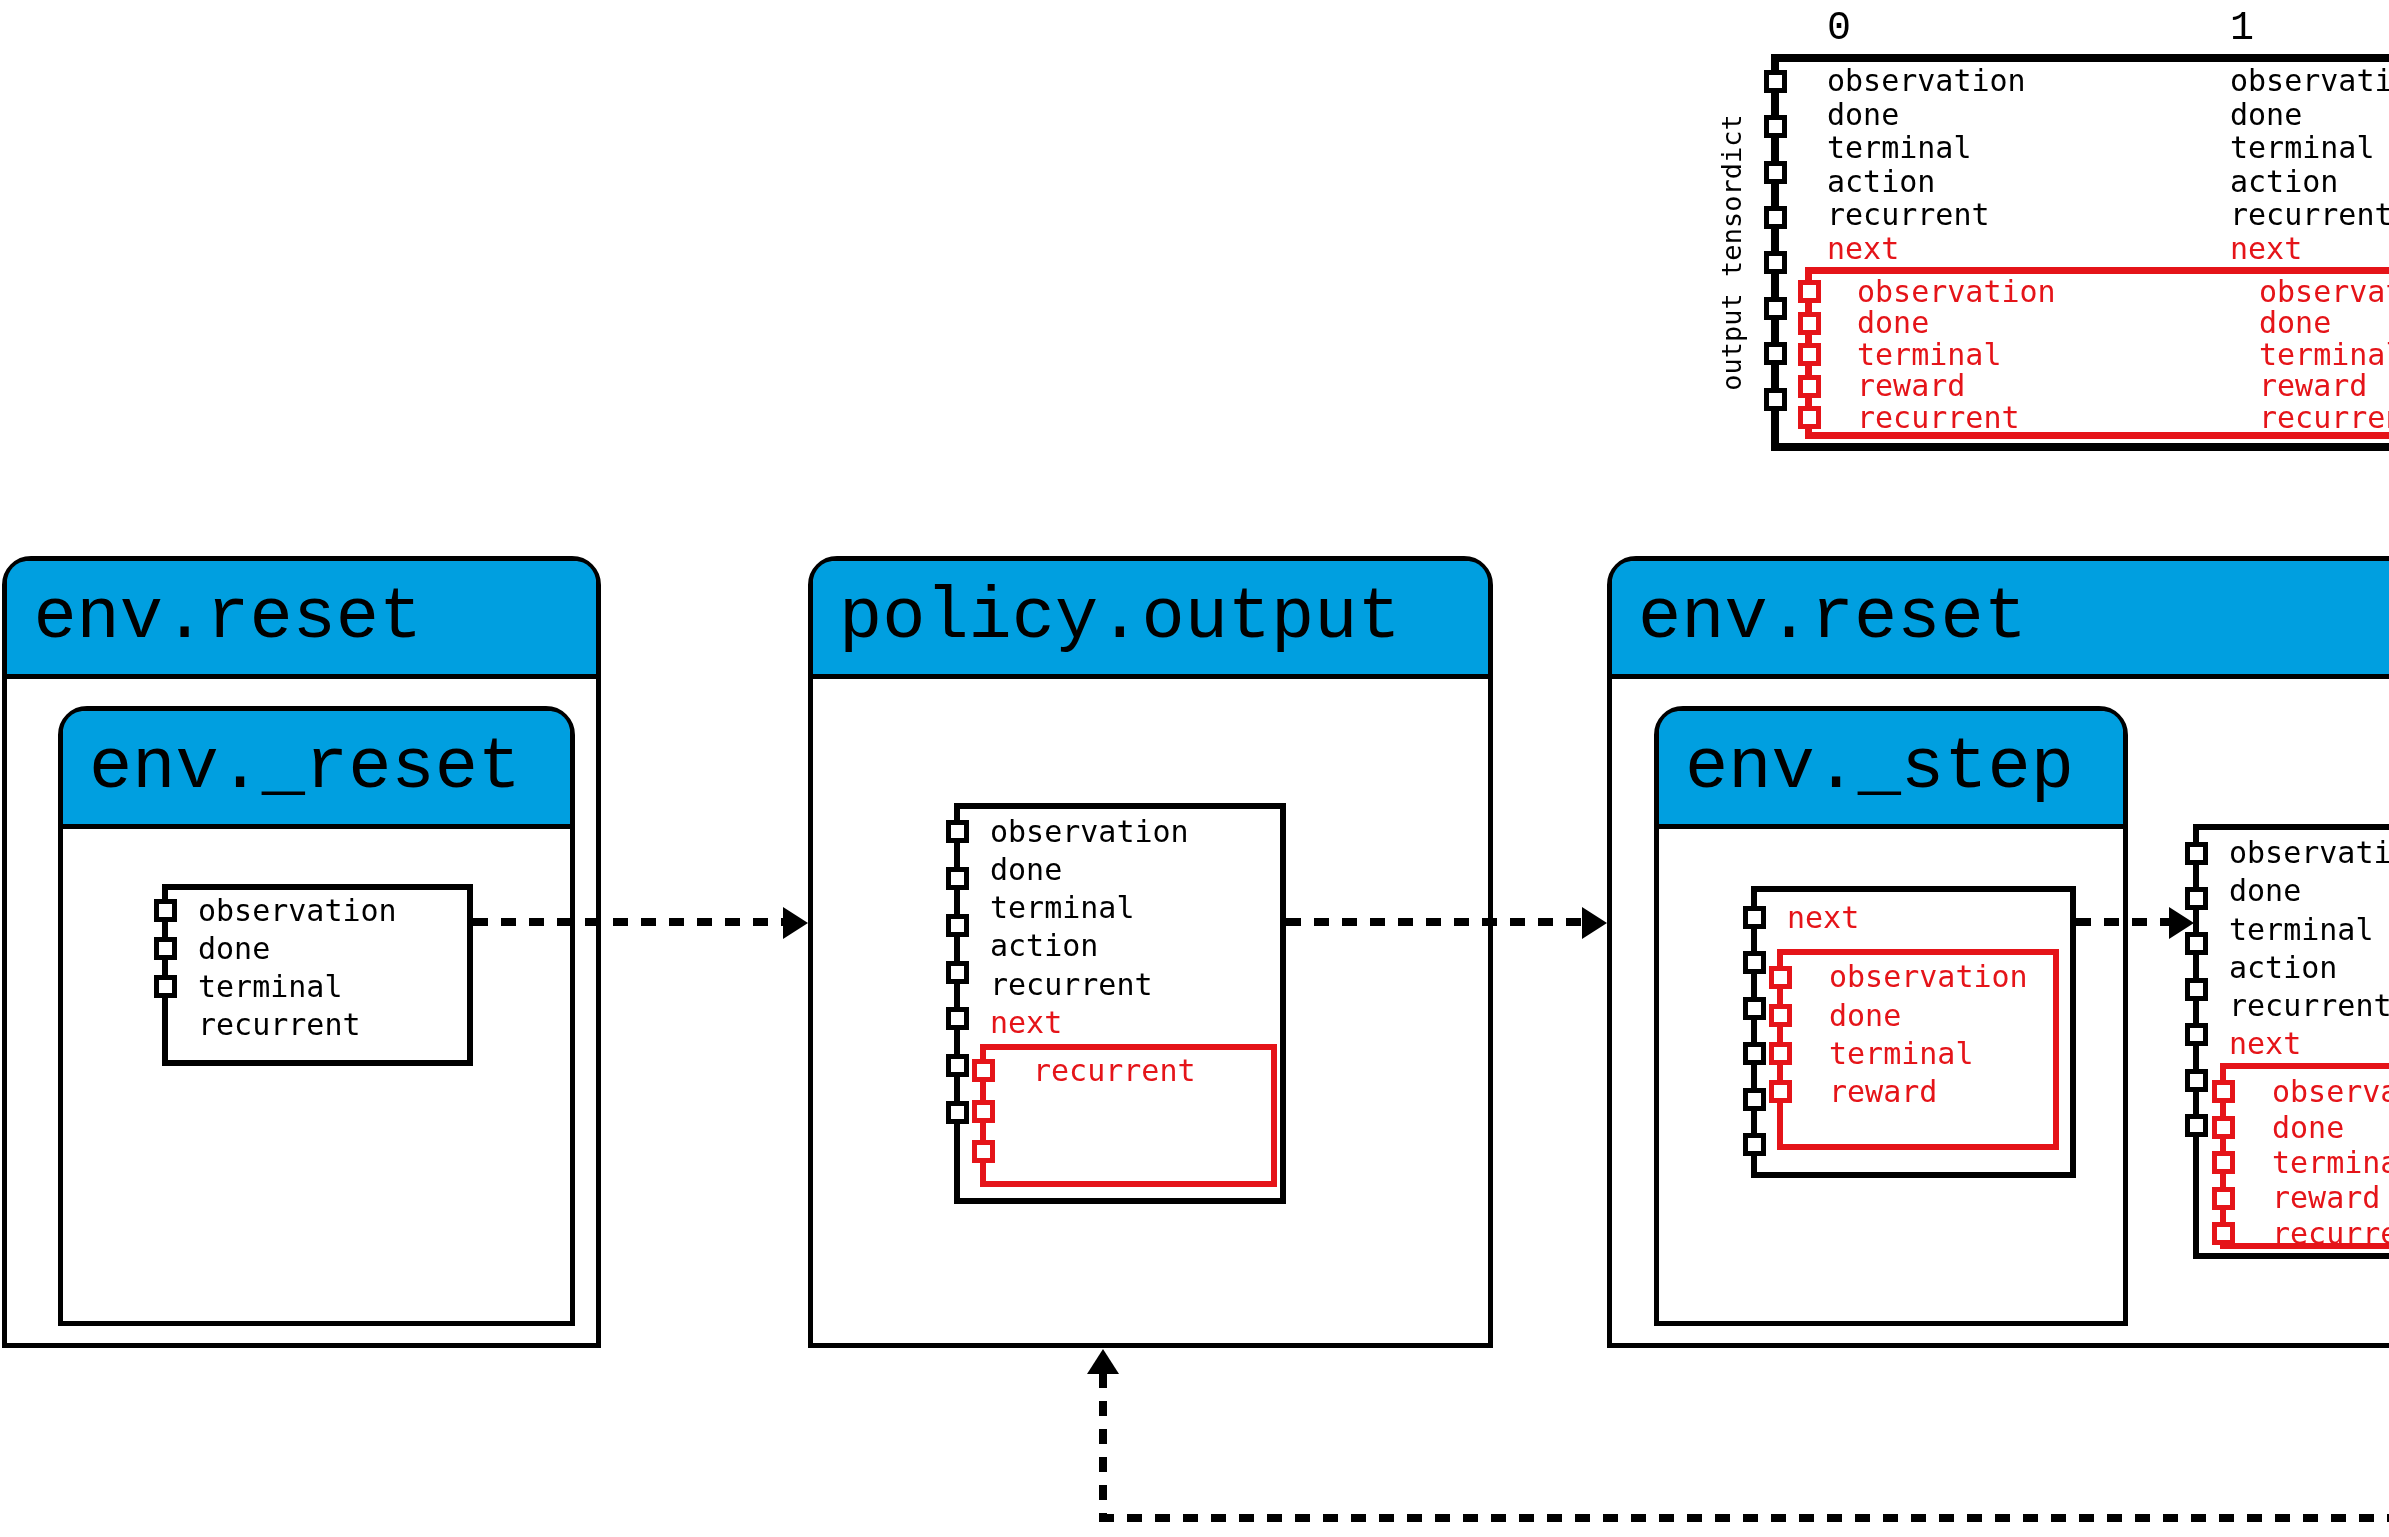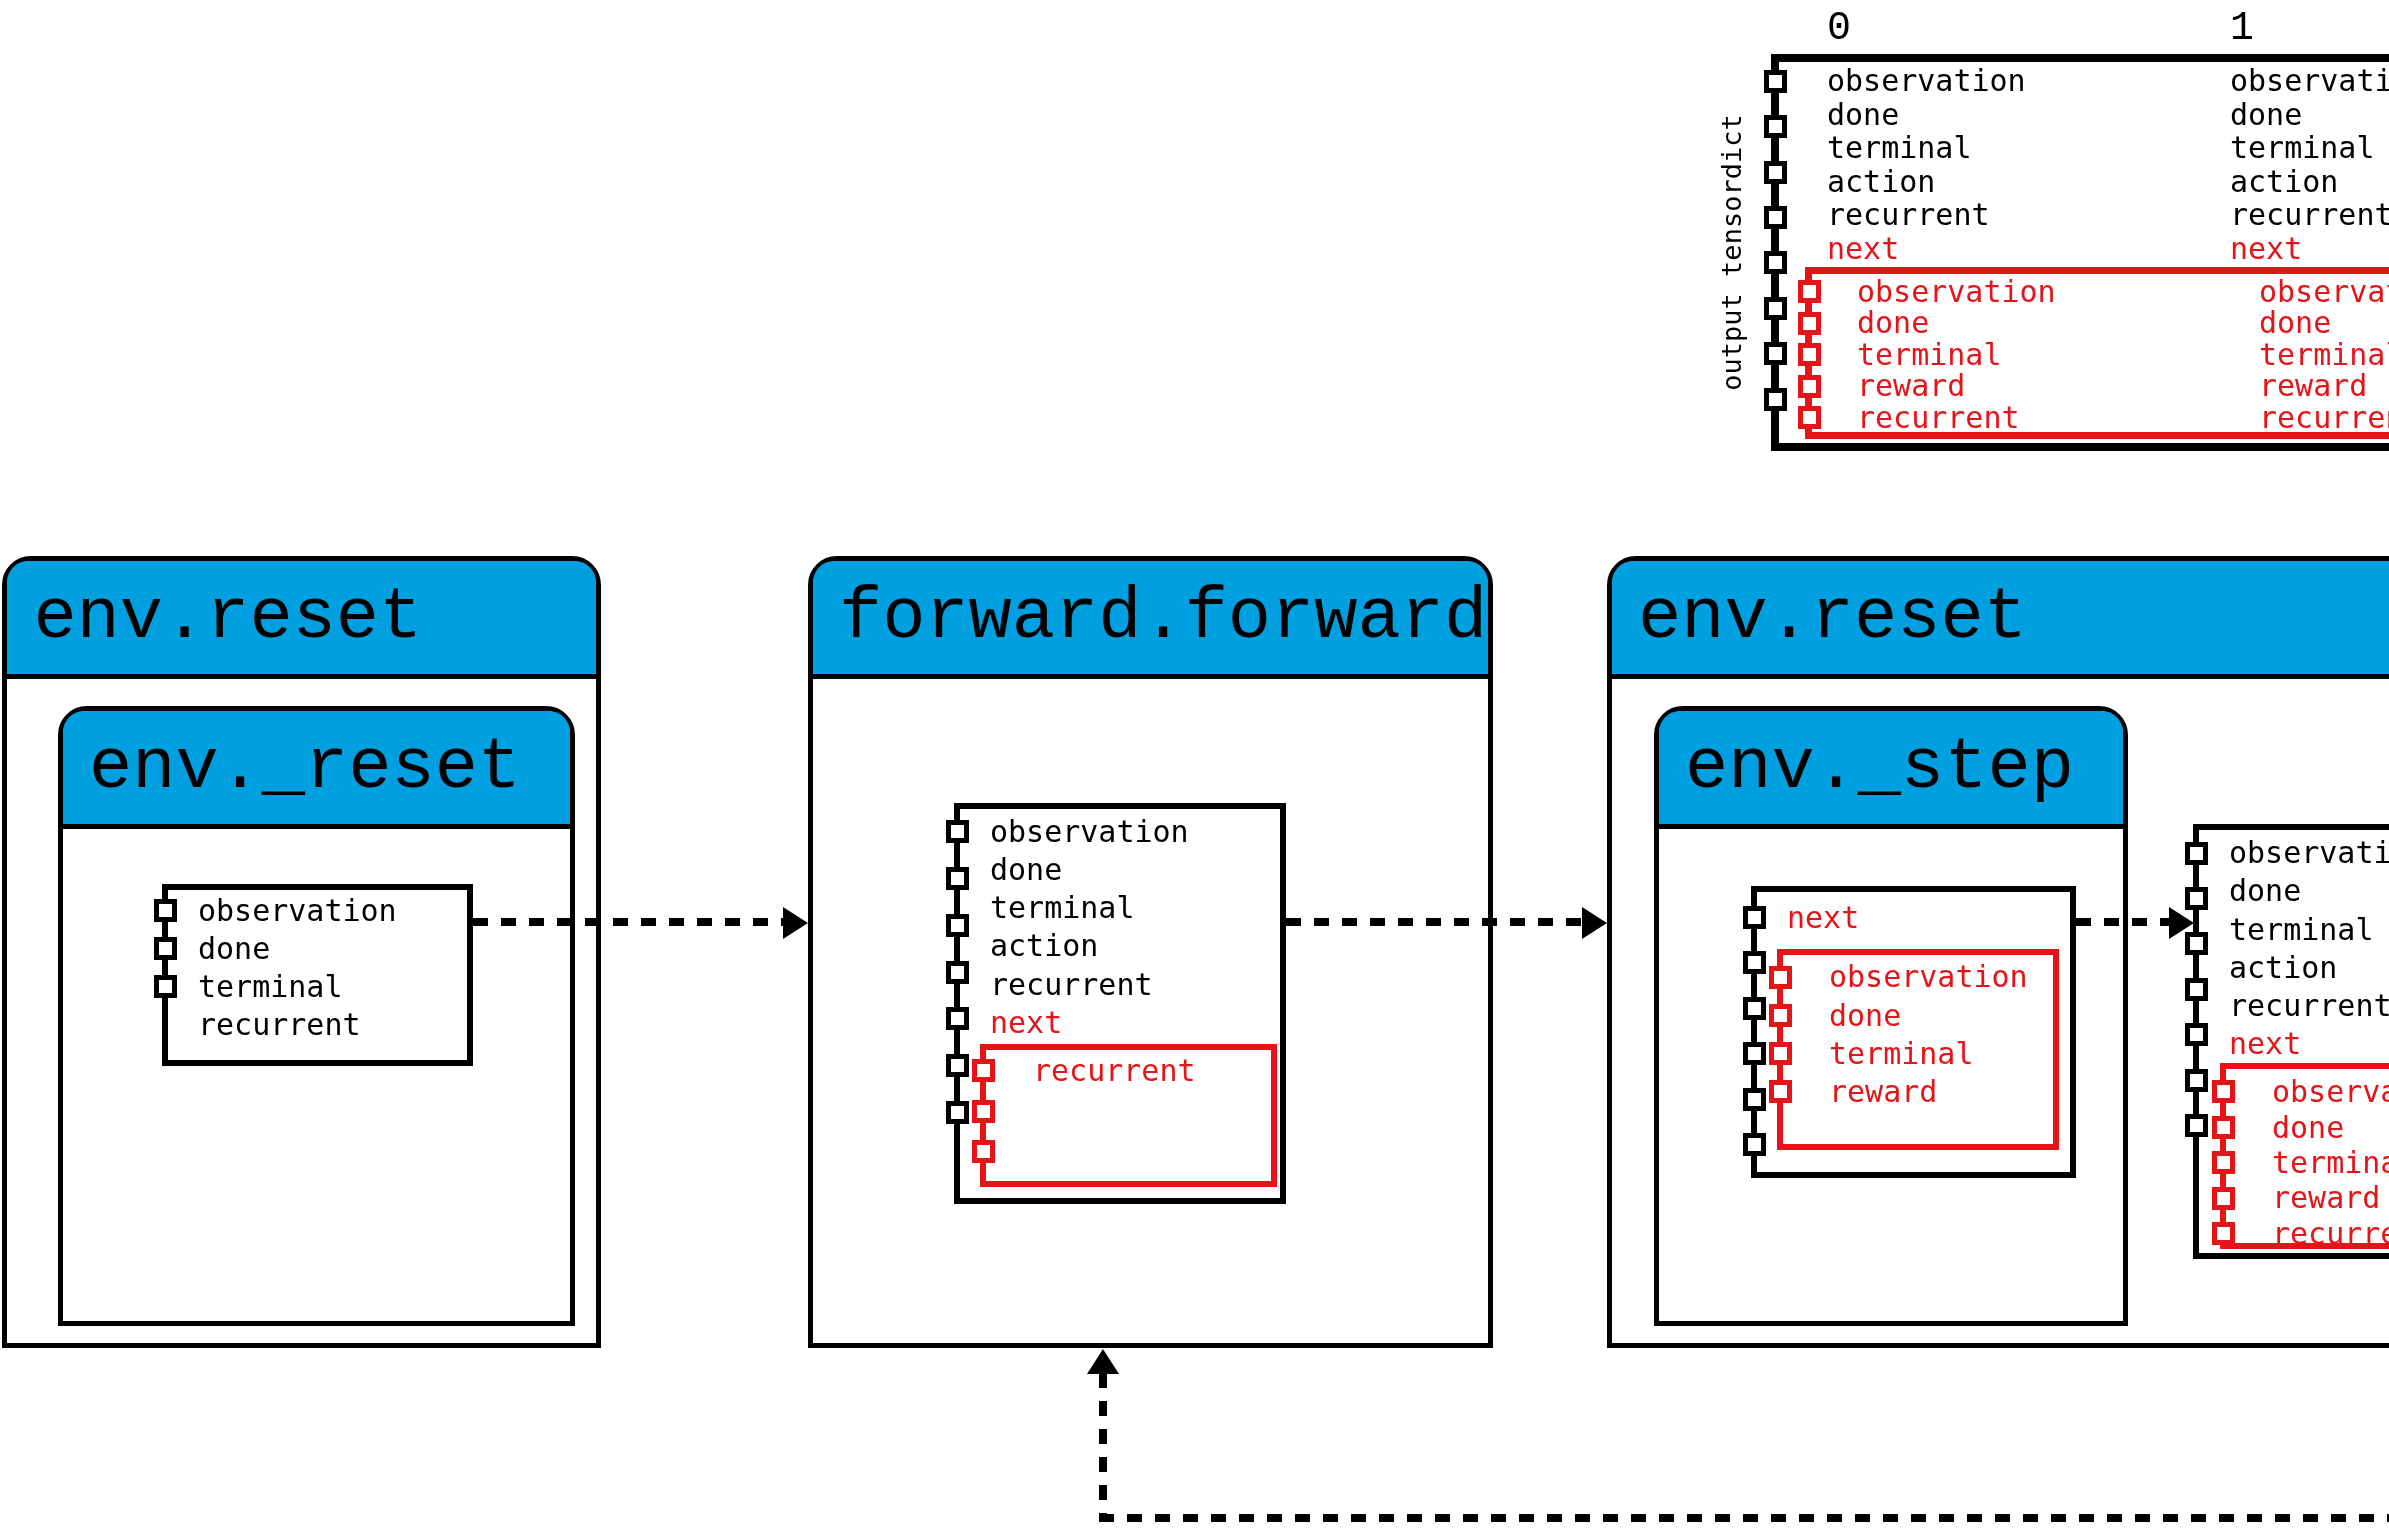--- a/index.html
+++ b/index.html
@@ -132,21 +132,21 @@
 <div id="canvas">
 
   <div class="stage" style="left:2.4px;top:556px;width:599px;height:792px">
     <div class="hdr">
       <span class="title">env.reset</span>
     </div>
   </div>
 
   <div class="stage" style="left:808px;top:556px;width:685px;height:792px">
     <div class="hdr">
-      <span class="title">forward.forward</span>
+      <span class="title">policy.output</span>
     </div>
   </div>
 
   <div class="stage" style="left:1607px;top:556px;width:970px;height:792px">
     <div class="hdr">
       <span class="title">env.reset</span>
     </div>
   </div>
 
   <div class="stage" style="left:58px;top:706px;width:517px;height:620px">

